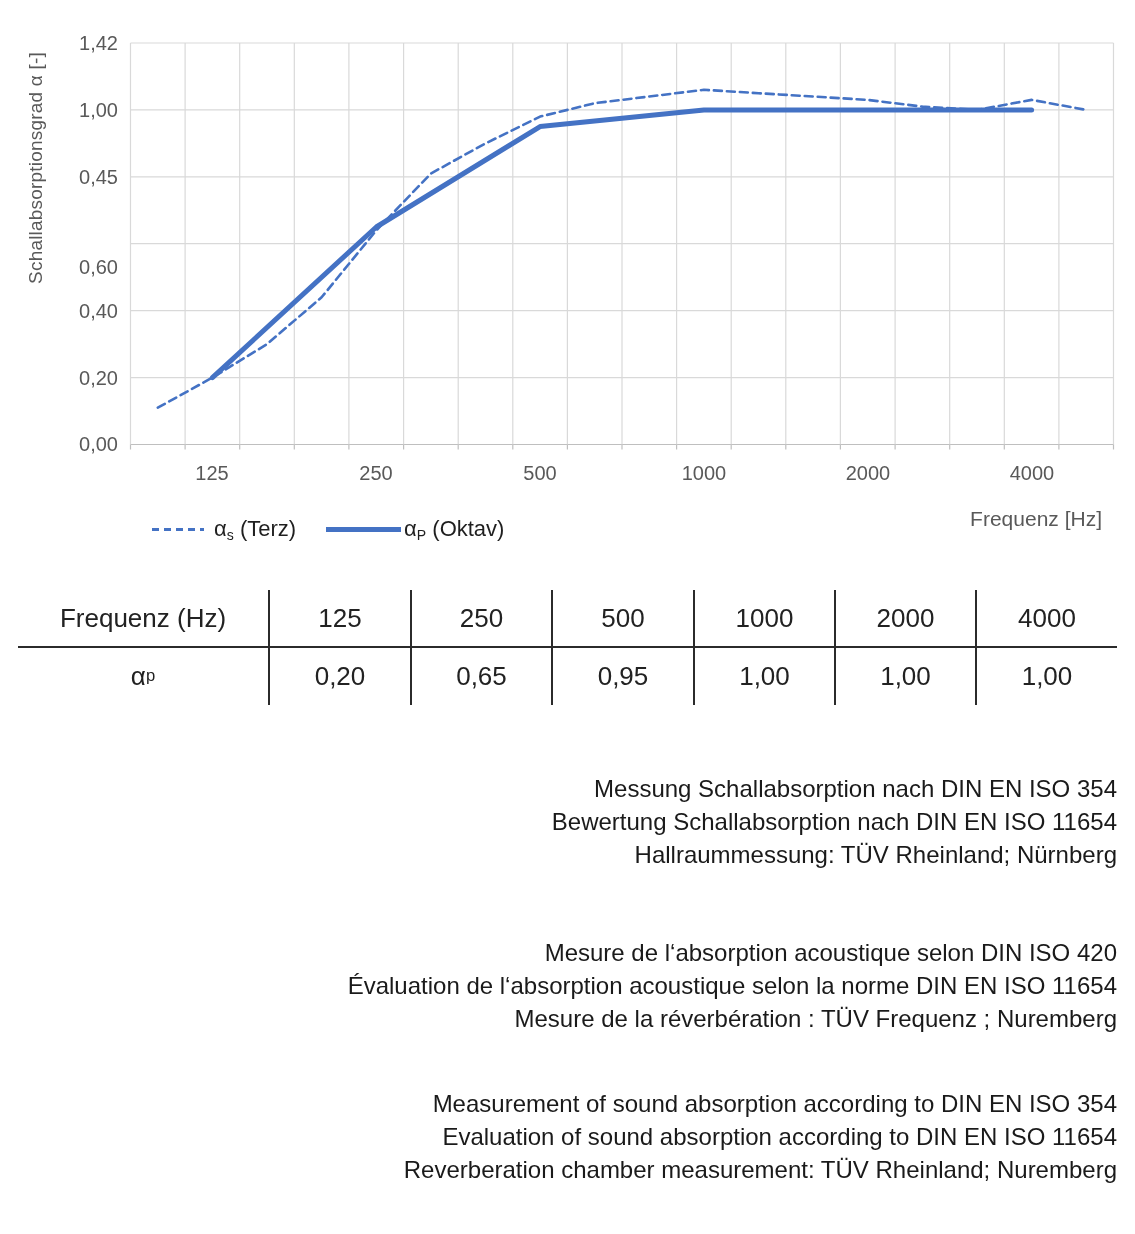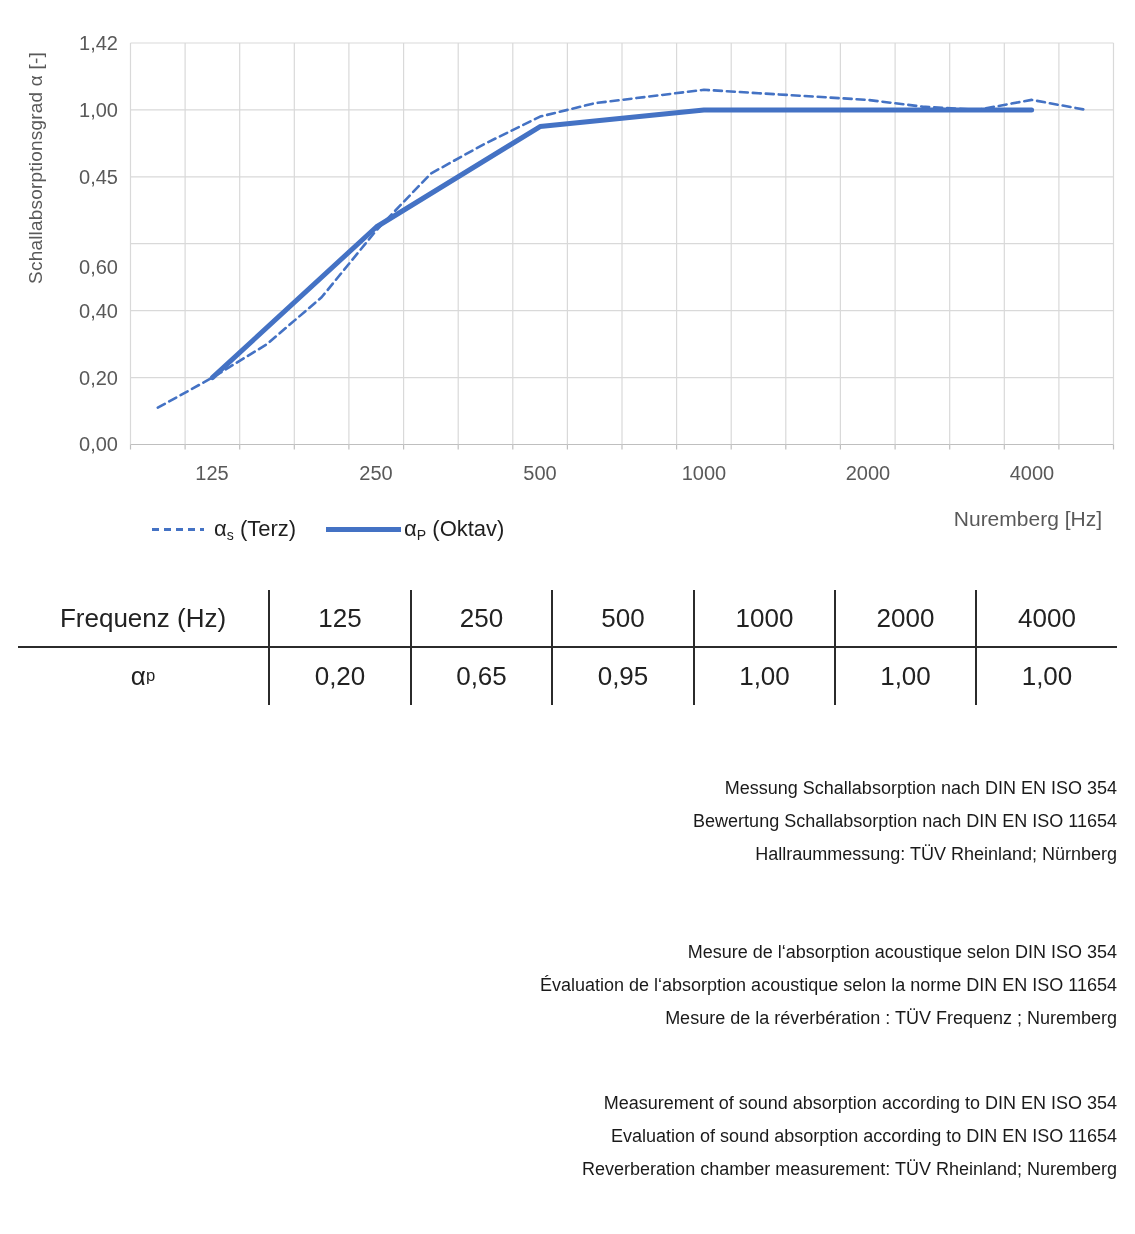--- a/index.html
+++ b/index.html
@@ -51,21 +51,21 @@
 
   
   .tbl{position:absolute;left:18px;top:590px;width:1099px;height:115px;
     display:grid;grid-template-columns:250px 142px 141px 142px 141px 141px 142px;
     grid-auto-rows:57.5px;font-size:26px;color:#222;}
   .tbl .cell{display:flex;align-items:center;justify-content:center;}
   .tbl .vline{border-left:2px solid var(--rule);}
   .tbl-divider{position:absolute;left:18px;top:646px;width:1099px;height:2px;background:var(--rule);}
 
   
-  .note-block{position:absolute;right:18px;text-align:right;font-size:18px;line-height:33px;color:var(--text);}
+  .note-block{position:absolute;right:18px;text-align:right;font-size:24px;line-height:33px;color:var(--text);}
   .note-de{top:772px;}
   .note-fr{top:936px;}
   .note-en{top:1087px;}
 </style>
 </head>
 <body>
 
 <div class="canvas">
 
   <div class="chart">
@@ -133,21 +133,21 @@
 
     <div>
       <div class="x-tick">125</div>
       <div class="x-tick">250</div>
       <div class="x-tick">500</div>
       <div class="x-tick">1000</div>
       <div class="x-tick">2000</div>
       <div class="x-tick">4000</div>
     </div>
 
-    <div class="x-axis-title">Nuremberg [Hz]</div>
+    <div class="x-axis-title">Frequenz [Hz]</div>
 
     <div class="legend">
       <span class="dash-sample"></span>
       <span><span>α</span><sub>s</sub><span> (Terz)</span></span>
       <span class="solid-sample"></span>
       <span><span>α</span><sub>P</sub><span> (Oktav)</span></span>
     </div>
   </div>
 
   <div class="tbl">
@@ -171,21 +171,21 @@
     <div class="cell vline">1,00</div>
   </div>
   <div class="tbl-divider"></div>
 
   <div class="note-block note-de">
     <div>Messung Schallabsorption nach DIN EN ISO 354</div>
     <div>Bewertung Schallabsorption nach DIN EN ISO 11654</div>
     <div>Hallraummessung: TÜV Rheinland; Nürnberg</div>
   </div>
   <div class="note-block note-fr">
-    <div>Mesure de l‘absorption acoustique selon DIN ISO 354</div>
+    <div>Mesure de l‘absorption acoustique selon DIN ISO 420</div>
     <div>Évaluation de l‘absorption acoustique selon la norme DIN EN ISO 11654</div>
     <div>Mesure de la réverbération : TÜV Frequenz ; Nuremberg</div>
   </div>
   <div class="note-block note-en">
     <div>Measurement of sound absorption according to DIN EN ISO 354</div>
     <div>Evaluation of sound absorption according to DIN EN ISO 11654</div>
     <div>Reverberation chamber measurement: TÜV Rheinland; Nuremberg</div>
   </div>
 
 </div>

